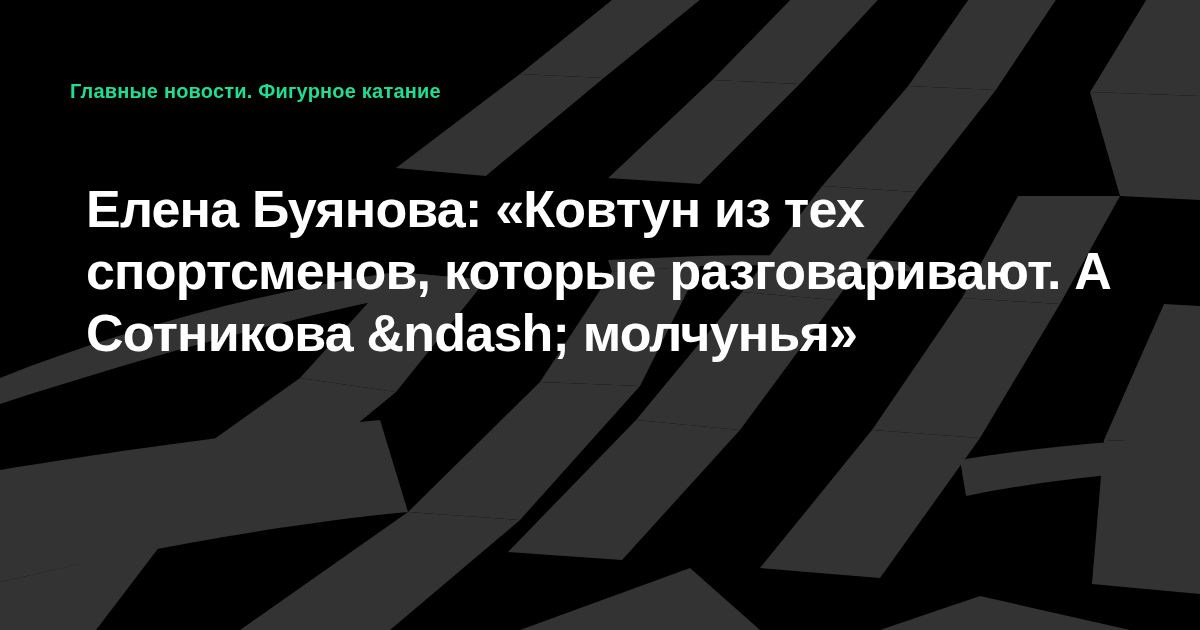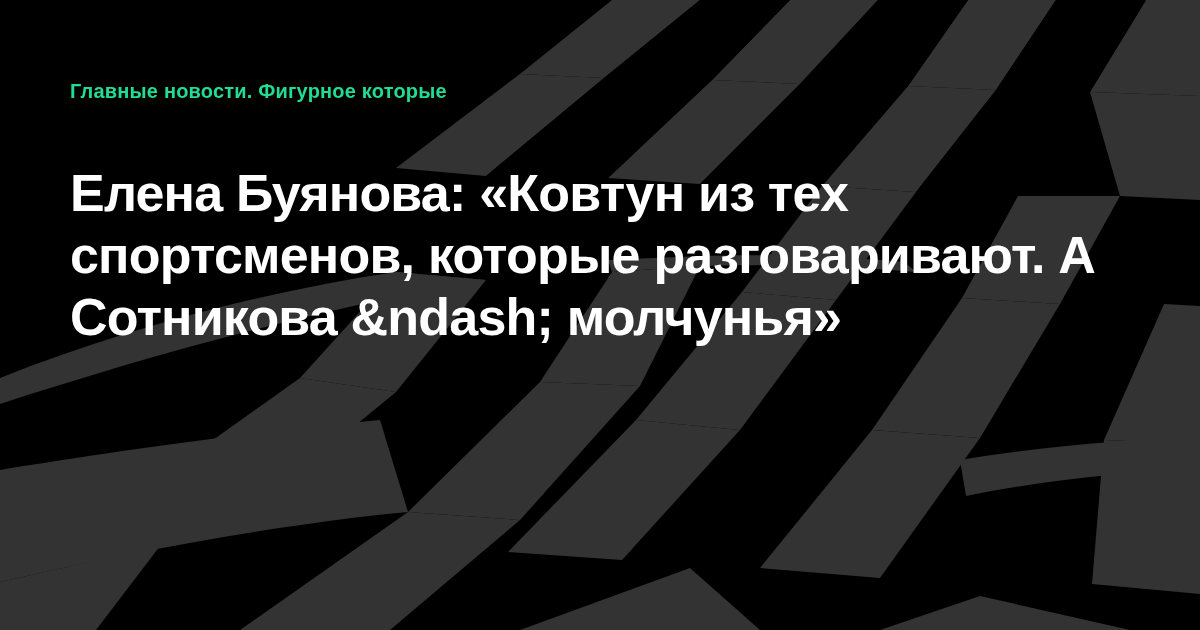--- a/index.html
+++ b/index.html
@@ -38,21 +38,21 @@
     line-height: 26px;
     color: #21dd94;
     white-space: nowrap;
     margin: 0;
   }
   #headline {
     position: absolute;
     left: 70px;
     top: 162px;
     width: 1060px;
-    margin: 0;
+    margin: 16px;
     font-size: 52px;
     font-weight: 700;
     line-height: 62px;
     letter-spacing: -0.8px;
     color: #ffffff;
   }
 </style>
 </head>
 <body>
 
@@ -106,17 +106,17 @@
       <path d="M700 0 L790 0 L712 80 L604 78 Z"></path>
       <path d="M878 0 L968 0 L908 86 L800 84 Z"></path>
       <path d="M1056 0 L1146 0 L1090 92 L996 90 Z"></path>
       <path d="M604 78 L712 80 L608 178 L486 176 Z"></path>
       <path d="M800 84 L908 86 L822 186 L700 184 Z"></path>
       <path d="M996 90 L1090 92 L1018 196 L916 192 Z"></path>
     </g>
   </svg>
 
   <div id="content">
-    <div id="kicker">Главные новости. Фигурное которые</div>
+    <div id="kicker">Главные новости. Фигурное катание</div>
     <h1 id="headline">Елена Буянова: «Ковтун из тех спортсменов, которые разговаривают. А Сотникова &amp;ndash; молчунья»</h1>
   </div>
 
 </div>
 
 </body></html>

